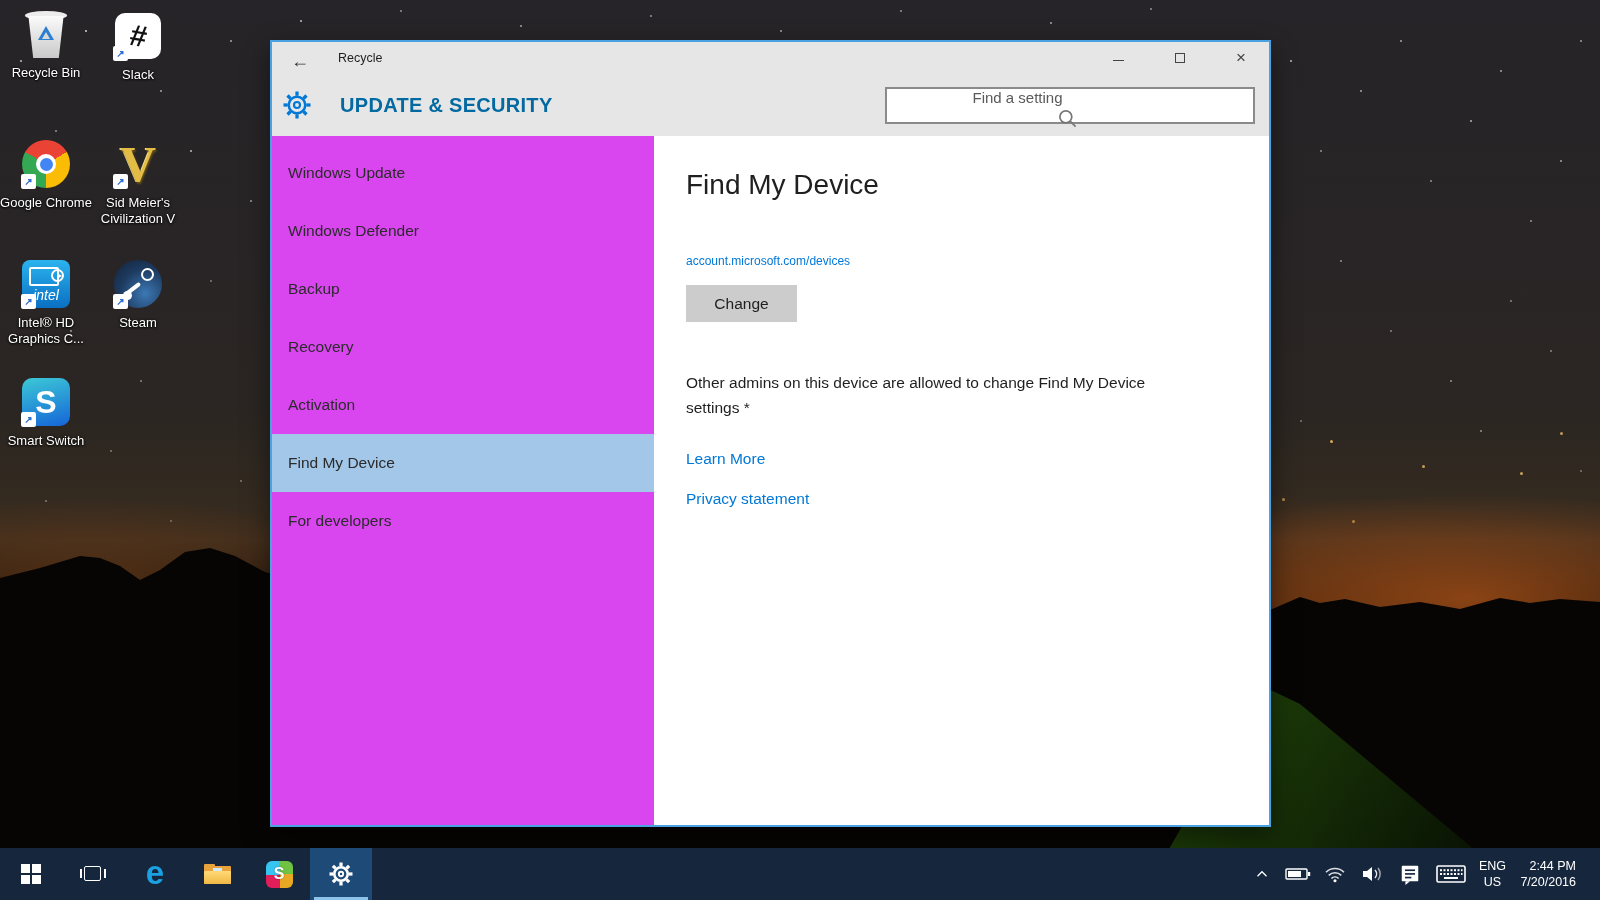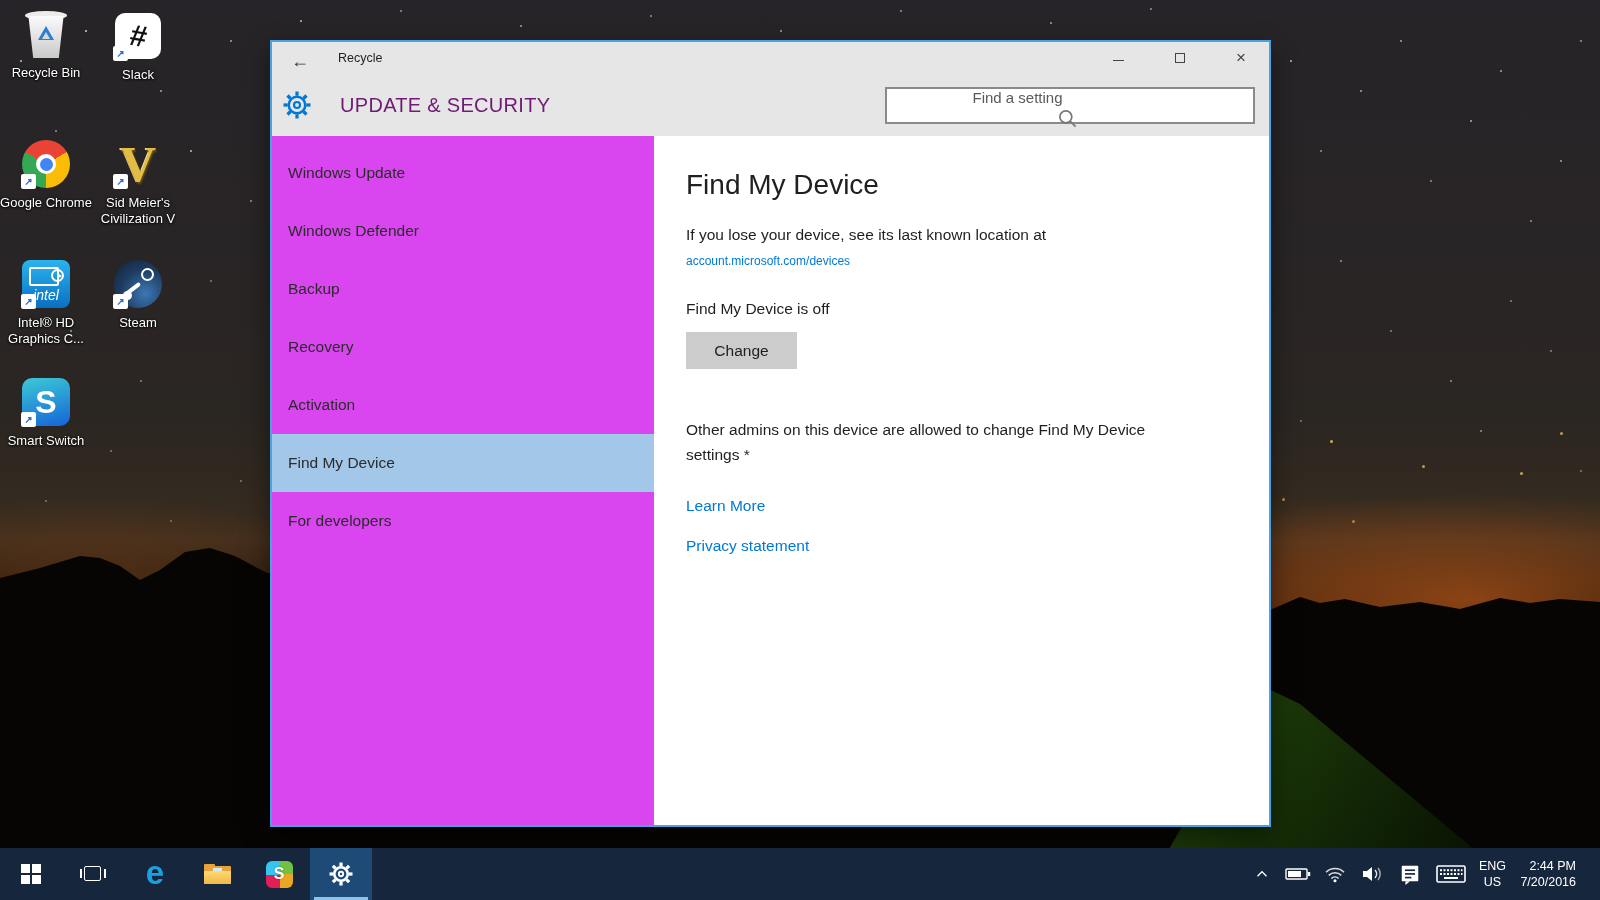--- a/index.html
+++ b/index.html
@@ -94,21 +94,21 @@
   .topband { position:relative; height:94px; background:#e6e6e6; }
   .back-btn { position:absolute; left:12px; top:5px; width:32px; height:28px; font-size:18px; color:#333;
     text-align:center; line-height:28px; cursor:pointer; background:none; border:none; }
   .tb-title { position:absolute; left:66px; top:9px; font-size:12.5px; color:#1f1f1f; }
   .win-ctrl { position:absolute; top:0; width:46px; height:31px; display:flex; align-items:center; justify-content:center;
     cursor:pointer; color:#444; }
   .ctrl-min { left:823px; } .ctrl-max { left:885px; } .ctrl-close { left:946px; font-size:17px; }
   .ctrl-min .bar { width:11px; height:1.4px; background:#444; margin-top:6px; }
   .ctrl-max .box { width:10px; height:10px; border:1.4px solid #444; }
   .hdr-gear { position:absolute; left:10px; top:48px; width:30px; height:30px; }
-  .hdr-title { position:absolute; left:68px; top:52px; font-size:20px; font-weight:normal; color:#701a75; letter-spacing:.3px; }
+  .hdr-title { position:absolute; left:68px; top:52px; font-size:20px; font-weight:bold; color:#0369a1; letter-spacing:.3px; }
   .searchbox { position:absolute; left:613px; top:45px; width:370px; height:37px; background:#fff;
     border:2px solid #8a8a8a; display:flex; align-items:center;flex-direction:column; }
   .searchbox input { flex:1; border:none; outline:none; font-size:15px; color:#333; padding:0 8px 0 12px;
     font-family:"Liberation Sans", sans-serif; background:transparent; }
   .searchbox input::placeholder { color:#5a5a5a; opacity:1; }
   .search-glyph { width:26px; height:26px; margin-right:4px; }
   .body-row { display:flex; height:689px; }
   .sidebar { width:382px; background:#d946ef; padding-top:8px; }
   .side-item { height:58px; line-height:58px; padding-left:16px; font-size:15.5px; color:#2b2b2b; cursor:pointer; }
   .side-item.selected { background:#a3c7e8; }
@@ -278,24 +278,23 @@
       <div class="side-item">Backup</div>
       <div class="side-item">Recovery</div>
       <div class="side-item">Activation</div>
       <div class="side-item selected">Find My Device</div>
       <div class="side-item">For developers</div>
     </div>
 
     <div class="content">
       <h1>Find My Device</h1>
       <p class="intro">
-        <span>If you lose your device, see its last known location at</span><br>
+        <br>
         <a class="intro-link">account.microsoft.com/devices</a>
       </p>
-      <p class="status">Find My Device is off</p>
       <button class="change-btn">Change</button>
       <p class="admins">Other admins on this device are allowed to change Find My Device settings *</p>
       <a class="learn">Learn More</a>
       <a class="privacy">Privacy statement</a>
     </div>
   </div>
 </div>
 
 <div class="taskbar">
   <div class="tb-btn">

